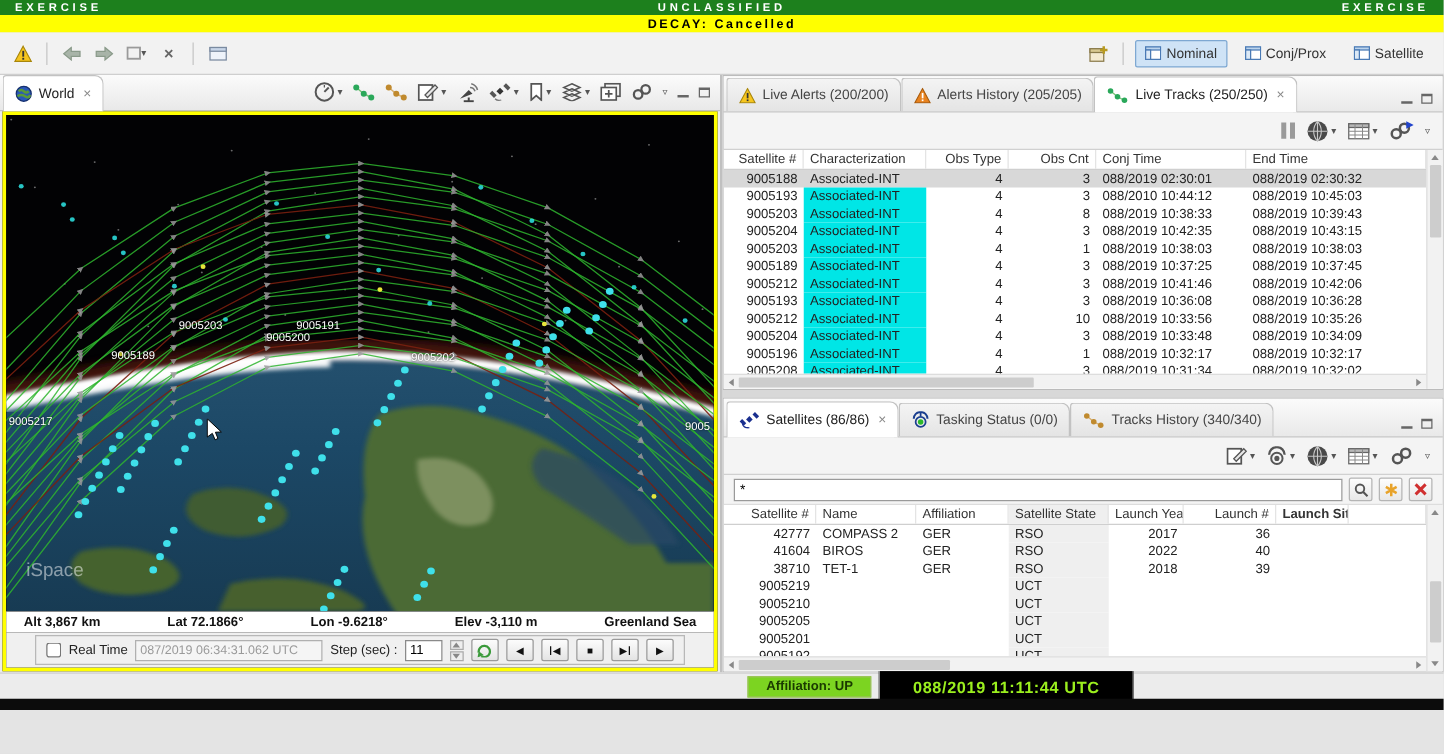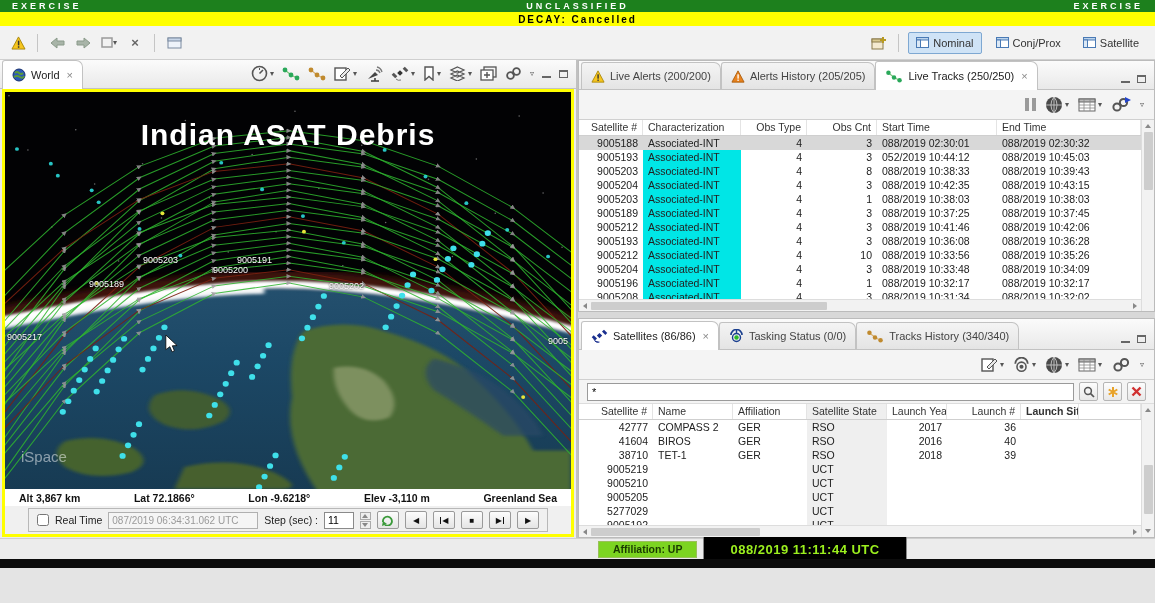--- a/index.html
+++ b/index.html
@@ -477,21 +477,20 @@
                 <circle cx="545" cy="179" r="2" fill="#2ee6e6" opacity=".85"></circle>
                 <circle cx="46" cy="78" r="2" fill="#2ee6e6" opacity=".85"></circle>
                 <circle cx="87" cy="107" r="2" fill="#2ee6e6" opacity=".85"></circle>
                 <circle cx="300" cy="152" r="2" fill="#e6e63a"></circle>
                 <circle cx="432" cy="182" r="2" fill="#e6e63a"></circle>
                 <circle cx="92" cy="208" r="2" fill="#e6e63a"></circle>
                 <circle cx="520" cy="332" r="2" fill="#e6e63a"></circle>
                 <circle cx="158" cy="132" r="2" fill="#e6e63a"></circle>
               </g>
           </svg>
-          <div class="globe-title">Indian ASAT Debris</div>
           <span class="orbit-label" style="left:138px; top:163px;">9005203</span>
           <span class="orbit-label" style="left:232px; top:163px;">9005191</span>
           <span class="orbit-label" style="left:208px; top:173px;">9005200</span>
           <span class="orbit-label" style="left:84px; top:187px;">9005189</span>
           <span class="orbit-label" style="left:324px; top:189px;">9005202</span>
           <span class="orbit-label" style="left:2px; top:240px;">9005217</span>
           <span class="orbit-label" style="left:543px; top:244px;">9005</span>
           <svg style="position:absolute; left:160px; top:243px;" width="14" height="18" viewBox="0 0 11 16">
             <polygon points="0,0 0,13 3.6,10.4 5.6,15 7.6,14 5.8,9.6 10,9.4" fill="#fff" stroke="#000" stroke-width=".7"></polygon>
           </svg>
@@ -602,40 +601,40 @@
           </span>
           <span class="caret">▿</span>
         </div>
         <div class="tbl">
           <div class="tbl-main">
             <div class="thead">
               <span class="c c0 r">Satellite #</span>
               <span class="c c1">Characterization</span>
               <span class="c c2 r">Obs Type</span>
               <span class="c c3 r">Obs Cnt</span>
-              <span class="c c4">Start Time</span>
+              <span class="c c4">Conj Time</span>
               <span class="c c5">End Time</span>
             </div>
             <div class="tbl-body">
 
                 <div class="trow selected">
                   <span class="c c0 r">9005188</span>
                   <span class="c c1 char">Associated-INT</span>
                   <span class="c c2 r">4</span>
                   <span class="c c3 r">3</span>
                   <span class="c c4">088/2019 02:30:01</span>
                   <span class="c c5">088/2019 02:30:32</span>
                 </div>
 
                 <div class="trow">
                   <span class="c c0 r">9005193</span>
                   <span class="c c1 char">Associated-INT</span>
                   <span class="c c2 r">4</span>
                   <span class="c c3 r">3</span>
-                  <span class="c c4">052/2019 10:44:12</span>
+                  <span class="c c4">088/2010 10:44:12</span>
                   <span class="c c5">088/2019 10:45:03</span>
                 </div>
 
                 <div class="trow">
                   <span class="c c0 r">9005203</span>
                   <span class="c c1 char">Associated-INT</span>
                   <span class="c c2 r">4</span>
                   <span class="c c3 r">8</span>
                   <span class="c c4">088/2019 10:38:33</span>
                   <span class="c c5">088/2019 10:39:43</span>
@@ -854,21 +853,21 @@
                   <span class="c b5 r">36</span>
                   <span class="c b6"></span>
                   <span class="c b7"></span>
                 </div>
 
                 <div class="trow">
                   <span class="c b0 r">41604</span>
                   <span class="c b1">BIROS</span>
                   <span class="c b2">GER</span>
                   <span class="c b3 state-col">RSO</span>
-                  <span class="c b4 r">2016</span>
+                  <span class="c b4 r">2022</span>
                   <span class="c b5 r">40</span>
                   <span class="c b6"></span>
                   <span class="c b7"></span>
                 </div>
 
                 <div class="trow">
                   <span class="c b0 r">38710</span>
                   <span class="c b1">TET-1</span>
                   <span class="c b2">GER</span>
                   <span class="c b3 state-col">RSO</span>
@@ -905,21 +904,21 @@
                   <span class="c b1"></span>
                   <span class="c b2"></span>
                   <span class="c b3 state-col">UCT</span>
                   <span class="c b4 r"></span>
                   <span class="c b5 r"></span>
                   <span class="c b6"></span>
                   <span class="c b7"></span>
                 </div>
 
                 <div class="trow">
-                  <span class="c b0 r">5277029</span>
+                  <span class="c b0 r">9005201</span>
                   <span class="c b1"></span>
                   <span class="c b2"></span>
                   <span class="c b3 state-col">UCT</span>
                   <span class="c b4 r"></span>
                   <span class="c b5 r"></span>
                   <span class="c b6"></span>
                   <span class="c b7"></span>
                 </div>
 
                 <div class="trow">

